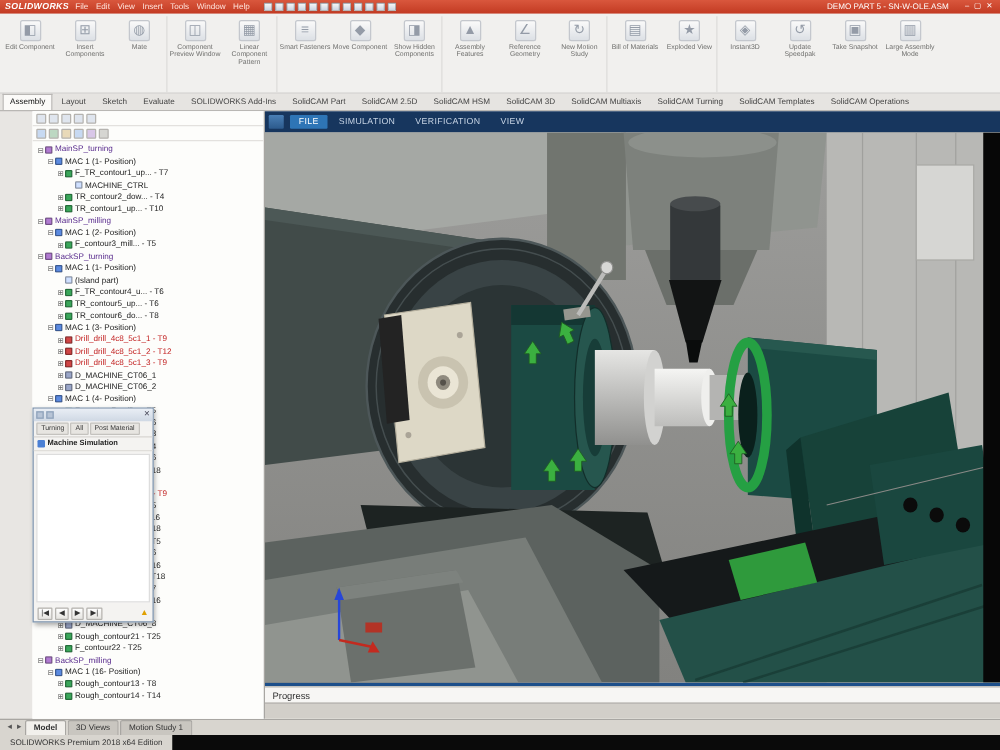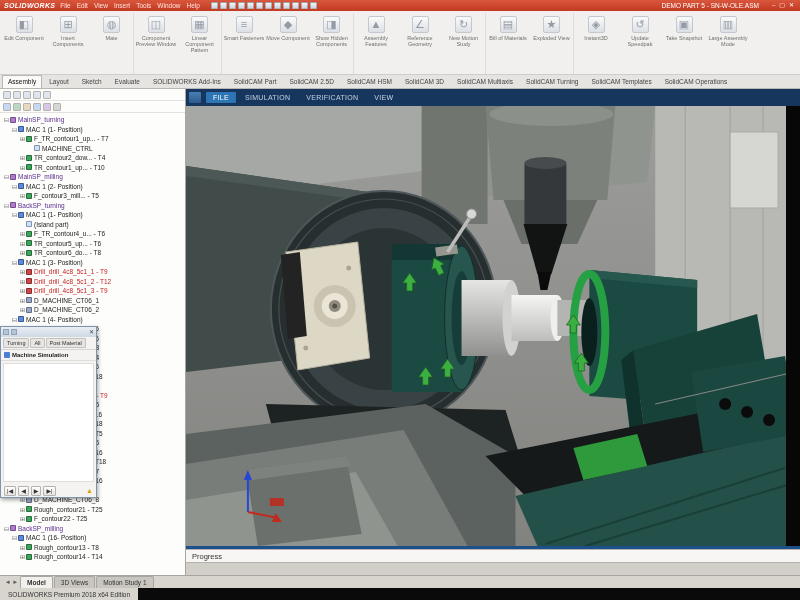--- a/index.html
+++ b/index.html
@@ -23,21 +23,21 @@
   .rbtn.sep{border-right:1px solid #dddcda;}
   .ricon{width:17px;height:17px;border-radius:2px;background:linear-gradient(#fdfdfd,#d8dde4);border:1px solid #b9bec6;color:#7d8796;font-size:11px;line-height:15px;text-align:center;opacity:.8;flex:0 0 auto;}
   .rlabel{font-size:5.5px;line-height:6px;color:#6f6f6d;text-align:center;}
 
   
   .cmdtabs{height:14px;background:#e6e4e1;border-bottom:1px solid #b9b7b4;display:flex;align-items:flex-end;padding-left:2px;gap:1px;flex:0 0 auto;}
   .ctab{font-size:6.5px;line-height:12px;padding:0 5px;color:#444;border:1px solid transparent;border-bottom:none;white-space:nowrap;}
   .ctab.active{background:#fbfaf8;border-color:#b9b7b4;color:#111;}
 
   
-  .main{height:486px;display:flex;position:relative;background:#fff;flex:0 0 auto;}
+  .main{height:486px;display:flex;position:relative;background:#fff;flex:0 0 auto;margin-left:26px;}
   .tree-panel{width:186px;flex:0 0 auto;background:#fdfdfb;border-right:1px solid #a8a6a2;display:flex;flex-direction:column;overflow:hidden;}
   .tree-toolbar{height:12px;display:flex;align-items:center;gap:2px;padding:0 3px;border-bottom:1px solid #e3e1de;flex:0 0 auto;}
   .ticonbtn{width:8px;height:8px;border:1px solid #b5b3af;border-radius:1px;}
   .tree-list{flex:1;padding-top:2px;overflow:hidden;}
   .trow{display:flex;align-items:center;height:9.5px;}
   .lvl0{padding-left:3px}.lvl1{padding-left:11px}.lvl2{padding-left:19px}.lvl3{padding-left:27px}
   .texp{width:7px;font-size:6px;color:#666;text-align:center;flex:0 0 auto;}
   .tico{width:6px;height:6px;border:1px solid rgba(0,0,0,.35);flex:0 0 auto;margin-right:2px;border-radius:1px;}
   .tlab{font-size:6.5px;color:#222;white-space:nowrap;}
 

